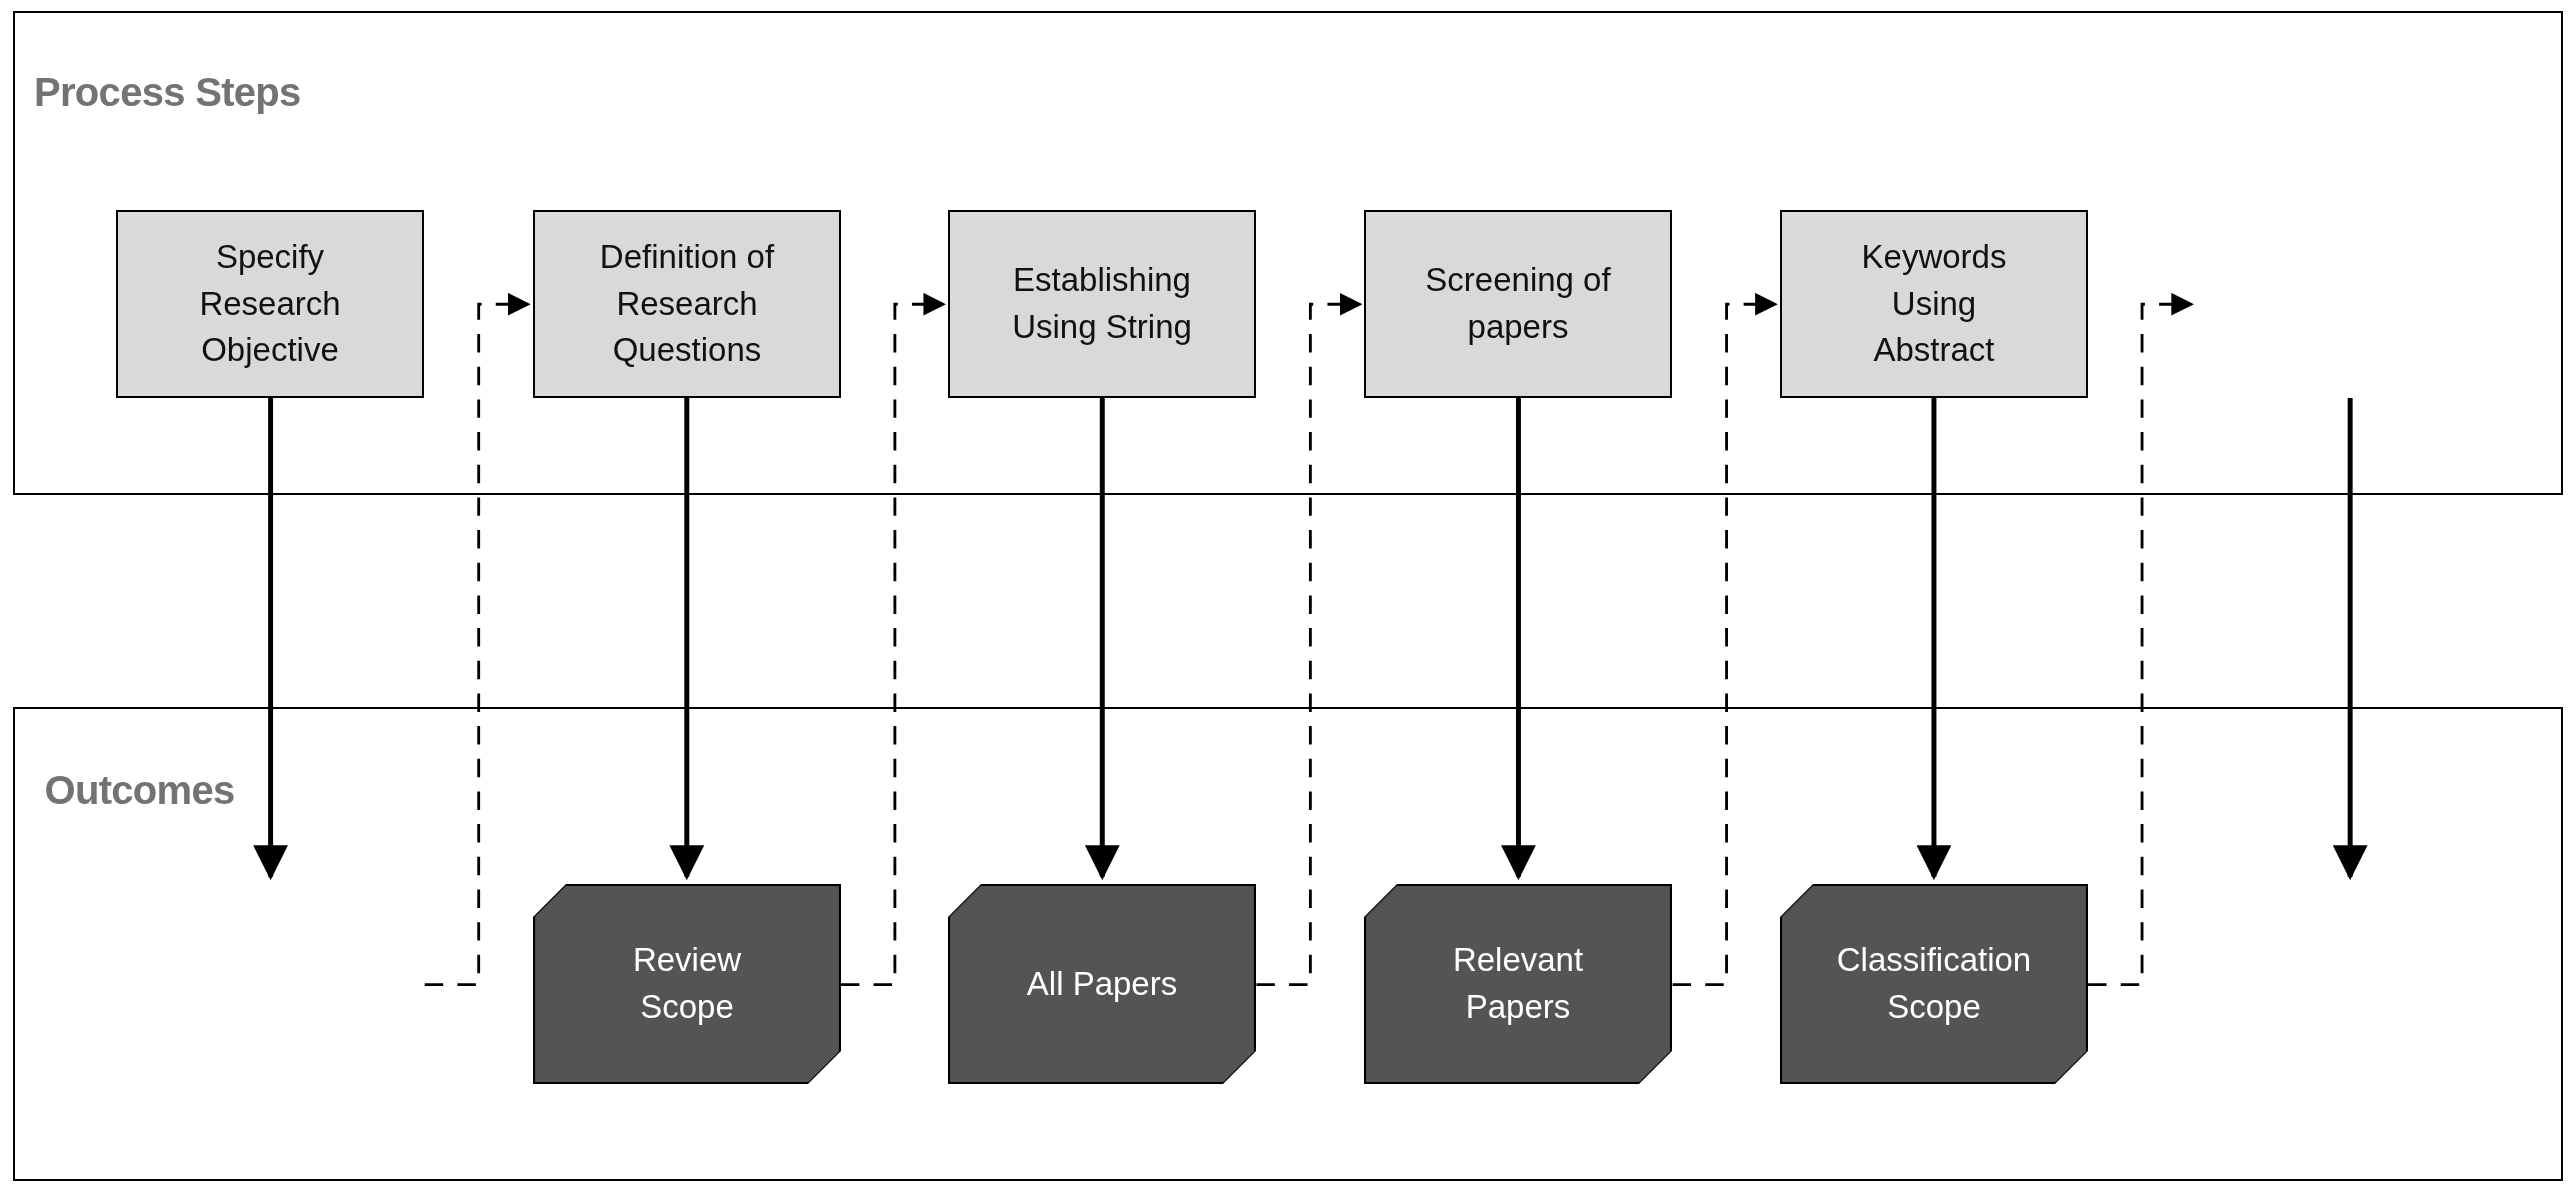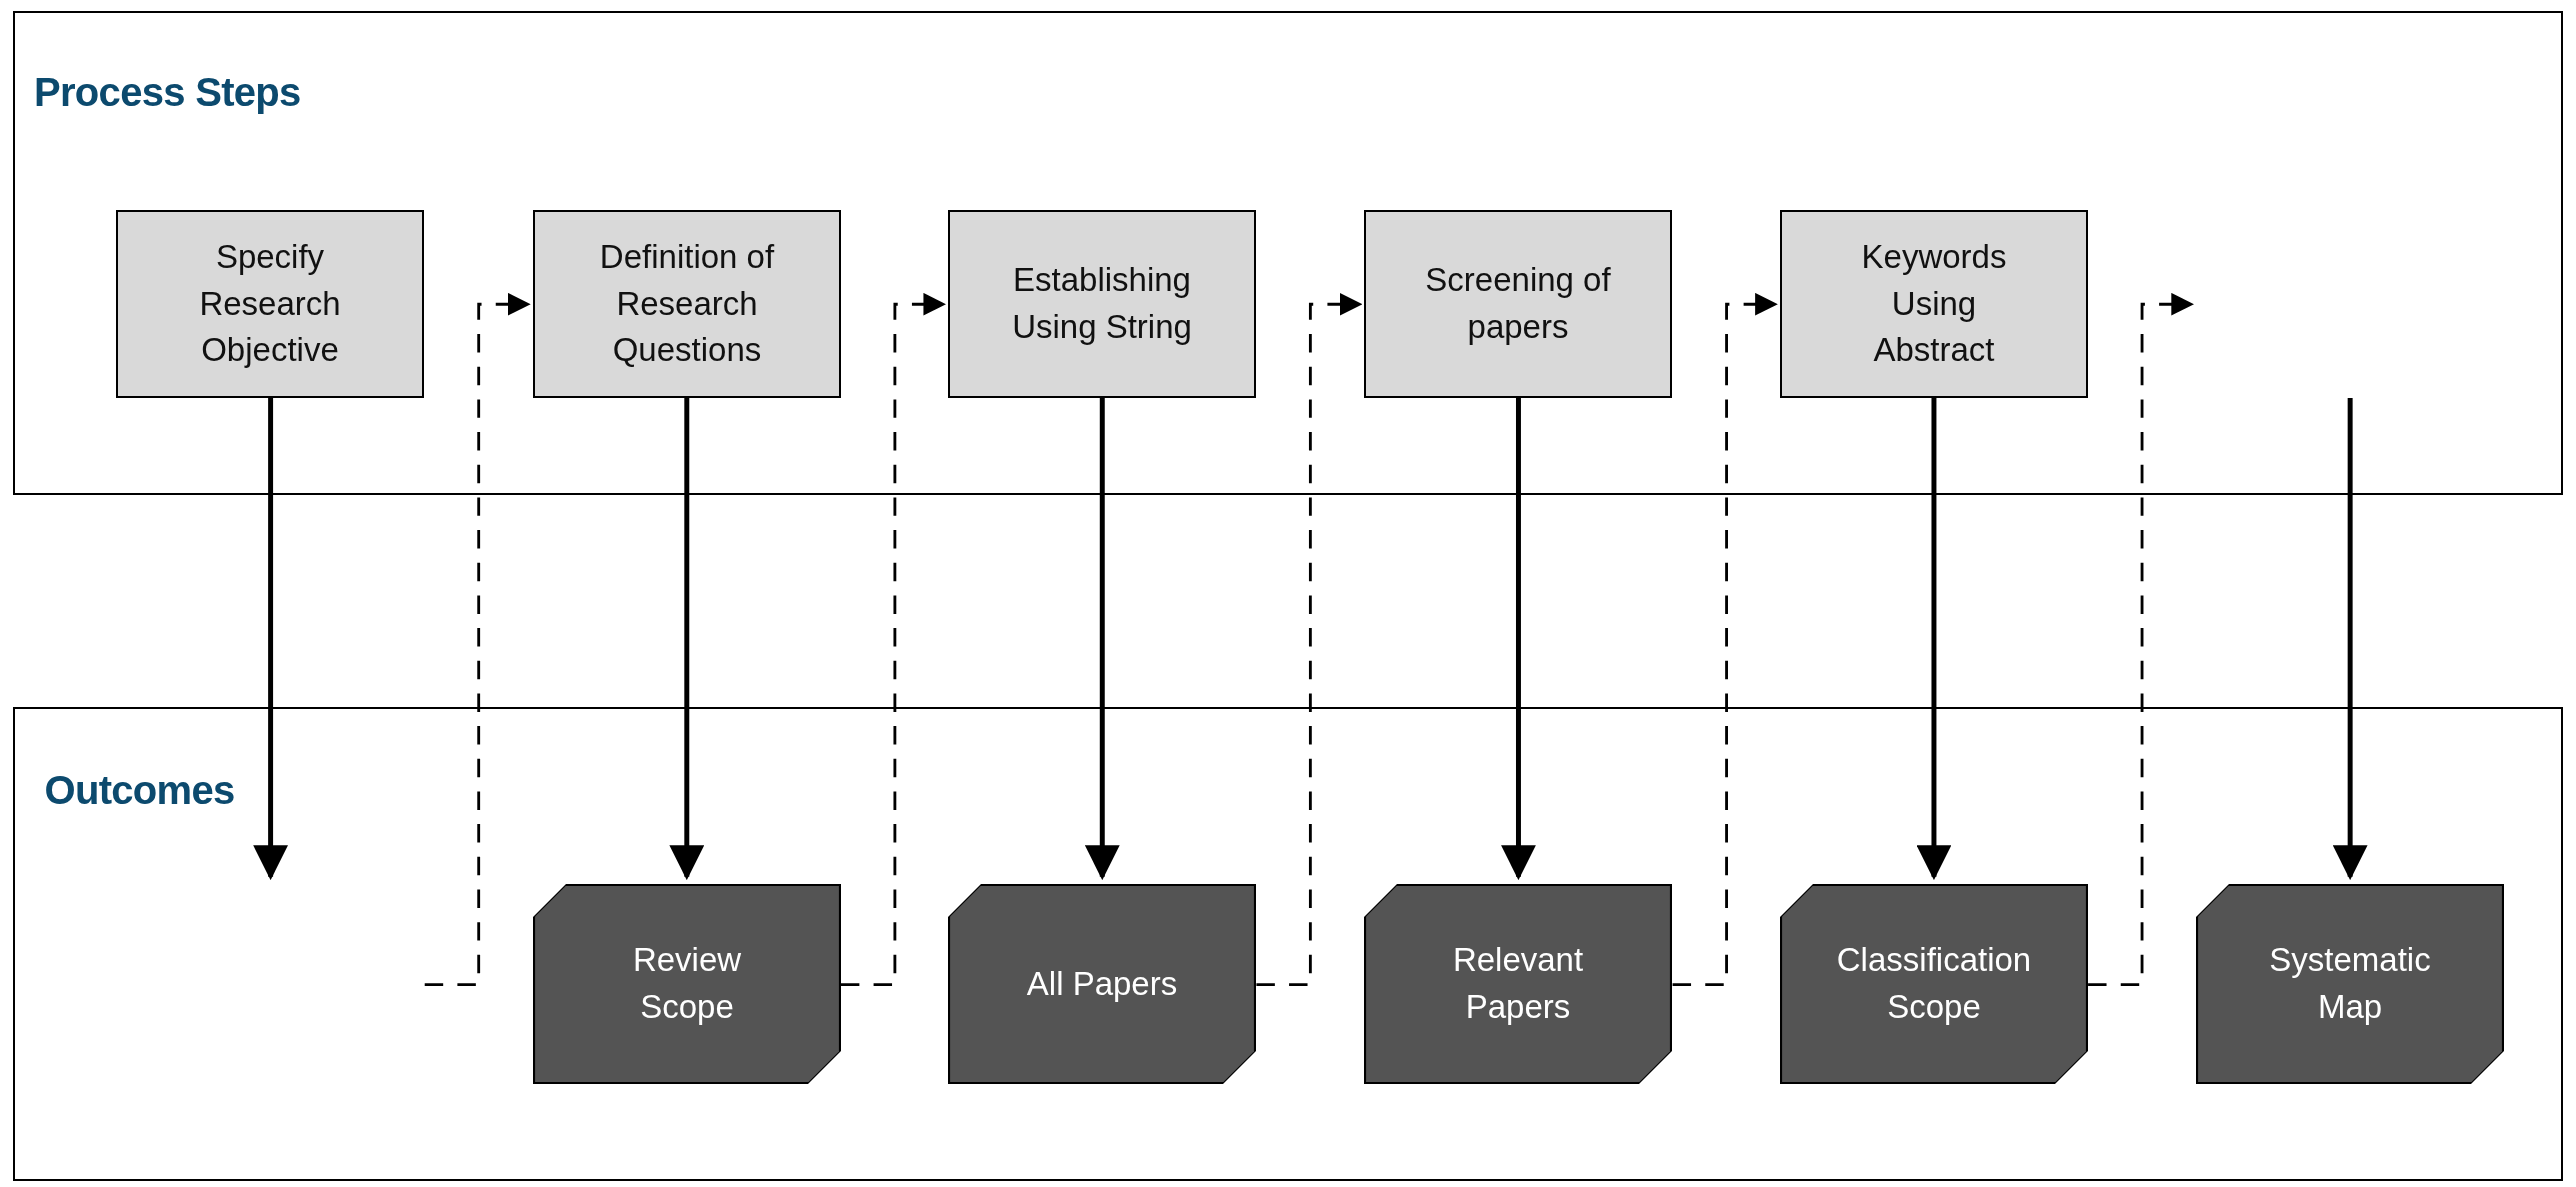--- a/index.html
+++ b/index.html
@@ -23,21 +23,21 @@
     border:2.8px solid var(--line-color);
     background:transparent;
     box-sizing:border-box;
   }
   #process-frame{left:12.8px;top:10.7px;width:2550px;height:484px;}
   #outcomes-frame{left:12.8px;top:707px;width:2550px;height:474px;}
   .section-label{
     position:absolute;
     font-size:40px;
     font-weight:bold;
-    color:#0c4a6e;
+    color:#737373;
     letter-spacing:-0.7px;
     white-space:nowrap;
     text-align:center;
   }
   #process-label{left:34px;top:70px;}
   #outcomes-label{left:18.5px;top:768px;margin-left:26px;}
   .pbox{
     position:absolute;
     top:210px;
     width:308px;height:188px;
@@ -106,24 +106,20 @@
     <div class="obox-inner">All Papers</div>
   </div>
   <div class="obox" style="left:1364px">
     <div class="obox-inner">Relevant
 Papers</div>
   </div>
   <div class="obox" style="left:1780px">
     <div class="obox-inner">Classification
 Scope</div>
   </div>
-  <div class="obox" style="left:2196px">
-    <div class="obox-inner">Systematic
-Map</div>
-  </div>
 
   <svg id="connector-layer" viewBox="0 0 3627 1672" xmlns="http://www.w3.org/2000/svg">
     <defs>
       <marker id="arrow-solid" viewBox="0 0 10 10" refX="9" refY="5" markerWidth="7" markerHeight="7" orient="auto" markerUnits="strokeWidth">
         <path d="M0,0 L10,5 L0,10 z" fill="#000"></path>
       </marker>
       <marker id="arrow-dashed" viewBox="0 0 10 10" refX="9" refY="5" markerWidth="8" markerHeight="8" orient="auto" markerUnits="strokeWidth">
         <path d="M0,0 L10,5 L0,10 z" fill="#000"></path>
       </marker>
     </defs>

